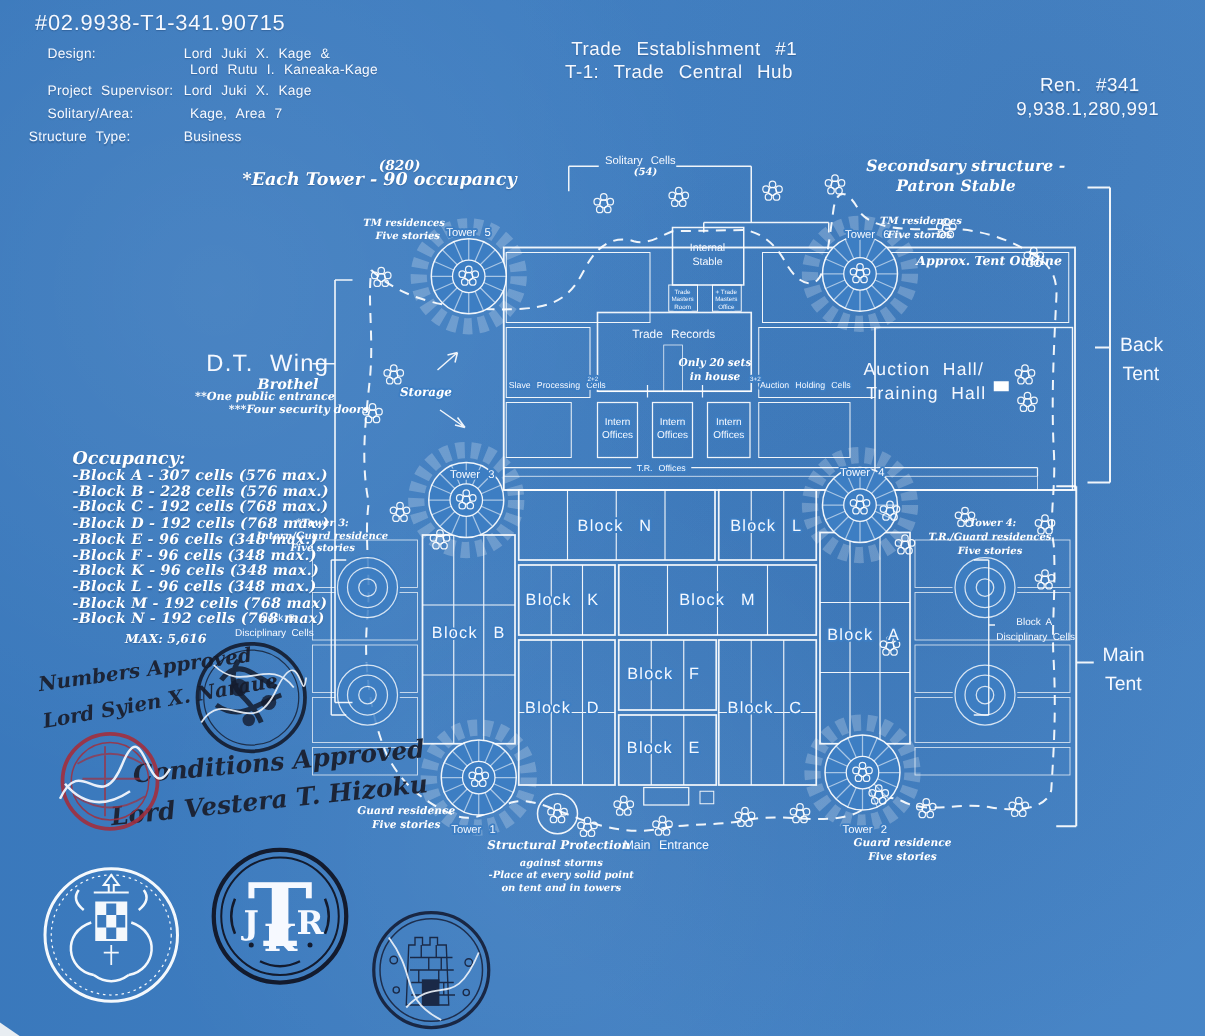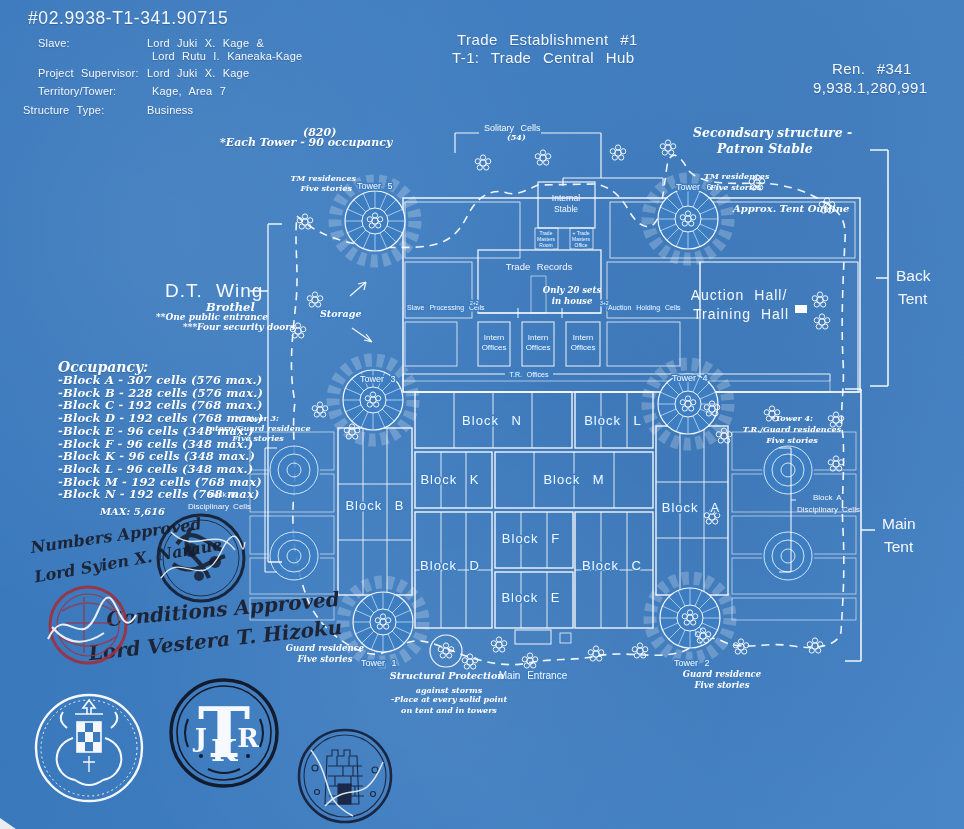--- a/index.html
+++ b/index.html
@@ -29,31 +29,31 @@
   .ln{stroke:#fff;fill:none;stroke-opacity:.92;}
   .lnf{stroke:#fff;fill:none;stroke-opacity:.55;}
 </style>
 </head>
 <body>
 
 <div id="page">
 
   <div class="abs sans doc-id" style="left:28px;top:8px">#02.9938-T1-341.90715</div>
 
-  <span class="abs sans f11" style="left:38px;top:37px">Slave:</span>
+  <span class="abs sans f11" style="left:38px;top:37px">Design:</span>
   <span class="abs sans f11" style="left:147px;top:37px">Lord Juki X. Kage &amp;</span>
   <span class="abs sans f11" style="left:152px;top:50px">Lord Rutu I. Kaneaka-Kage</span>
   <span class="abs sans f11" style="left:38px;top:67px">Project Supervisor:</span>
   <span class="abs sans f11" style="left:147px;top:67px">Lord Juki X. Kage</span>
-  <span class="abs sans f11" style="left:38px;top:85px">Territory/Tower:</span>
+  <span class="abs sans f11" style="left:38px;top:85px">Solitary/Area:</span>
   <span class="abs sans f11" style="left:152px;top:85px">Kage, Area 7</span>
   <span class="abs sans f11" style="left:23px;top:104px">Structure Type:</span>
   <span class="abs sans f11" style="left:147px;top:104px">Business</span>
   <span class="abs script" style="left:303px;top:126px;font-size:11px">(820)</span>
-  <span class="abs script" style="left:220px;top:136px;font-size:11px">*Each Tower - 90 occupancy</span>
+  <span class="abs script" style="left:194px;top:136px;font-size:14px">*Each Tower - 90 occupancy</span>
 
   <div class="abs sans t15" style="left:457px;top:31px">Trade Establishment #1</div>
   <div class="abs sans t15" style="left:452px;top:49px">T-1: Trade Central Hub</div>
   <div class="abs sans t15" style="left:832px;top:60px">Ren. #341</div>
   <div class="abs sans t15" style="left:813px;top:79px">9,938.1,280,991</div>
 
   <div class="abs" style="left:58px;top:360px">
     <div class="script occ-h">Occupancy:</div>
     <div class="script occ">-Block A - 307 cells (576 max.)</div>
     <div class="script occ">-Block B - 228 cells (576 max.)</div>

